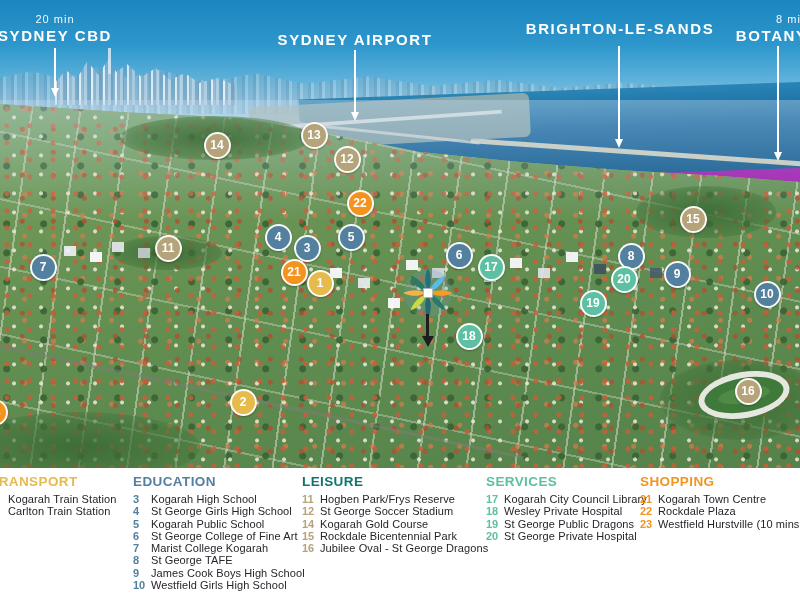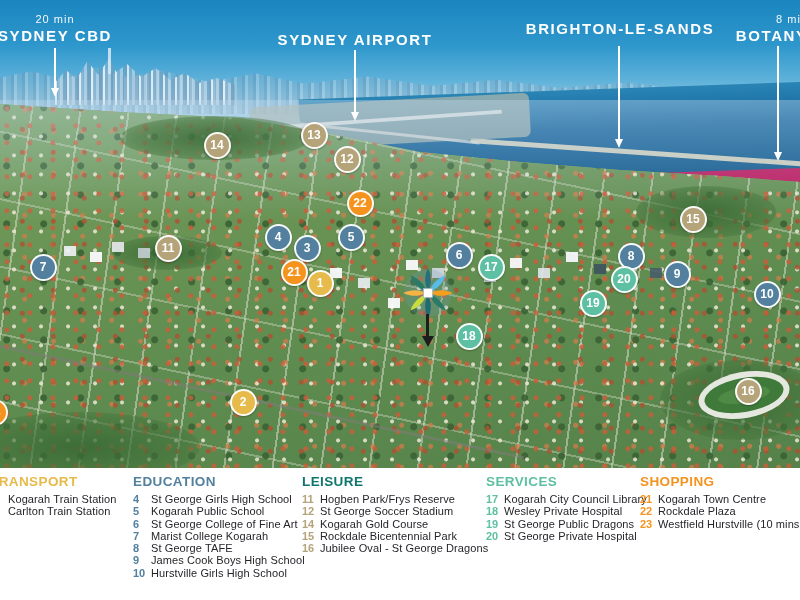--- a/index.html
+++ b/index.html
@@ -1,19 +1,19 @@
 <!DOCTYPE html>
 <html><head>
 <meta charset="utf-8">
 <style>
   html,body{margin:0;padding:0;background:#fff;}
   .stage{position:relative;width:800px;height:600px;overflow:hidden;background:#fff;
          font-family:"Liberation Sans",sans-serif;}
   
-  .map{position:absolute;left:0;top:0;width:800px;height:468px;overflow:hidden;background:#be185d;}
+  .map{position:absolute;left:0;top:0;width:800px;height:468px;overflow:hidden;background:#a21caf;}
   .sky{position:absolute;left:0;top:0;width:800px;height:130px;
        background:linear-gradient(180deg,#1a85bf 0%,#2e97cc 35%,#5fb2da 62%,#9fcde4 85%,#bfdcea 100%);}
   .far-city{position:absolute;left:0;top:62px;width:800px;height:52px;opacity:.75;
        background:repeating-linear-gradient(90deg,rgba(110,150,180,.55) 0 3px,rgba(195,218,232,.55) 3px 6px,rgba(140,175,200,.45) 6px 11px);
        clip-path:polygon(0 30%,4% 18%,8% 34%,12% 10%,16% 30%,20% 16%,26% 38%,32% 22%,38% 42%,46% 28%,54% 46%,62% 34%,70% 50%,78% 40%,86% 52%,93% 44%,100% 55%,100% 100%,0 100%);}
   .cbd-towers{position:absolute;left:55px;top:55px;width:180px;height:50px;opacity:.9;
        background:repeating-linear-gradient(90deg,rgba(240,248,252,.9) 0 2px,rgba(150,180,205,.6) 2px 5px,rgba(200,220,235,.7) 5px 8px,rgba(120,155,185,.5) 8px 12px);
        clip-path:polygon(0 55%,6% 30%,12% 48%,18% 12%,24% 40%,30% 6%,34% 34%,40% 18%,48% 44%,56% 26%,64% 50%,72% 36%,80% 56%,90% 46%,100% 60%,100% 100%,0 100%);}
   .tower-spike{position:absolute;left:108px;top:48px;width:3px;height:26px;background:rgba(210,230,242,.9);}
   .bay-water{position:absolute;left:300px;top:90px;width:540px;height:86px;
@@ -190,27 +190,28 @@
     <div class="lcol col-transport">
       <div class="lhead" style="color: rgb(231, 186, 76);">TRANSPORT</div>
       <div class="lrows">
           <div class="lrow"><span class="lnum" style="color: rgb(231, 186, 76);">1</span><span class="llab">Kogarah Train Station</span></div>
           <div class="lrow"><span class="lnum" style="color: rgb(231, 186, 76);">2</span><span class="llab">Carlton Train Station</span></div>
         </div>
     </div>
     <div class="lcol col-education">
       <div class="lhead" style="color: rgb(82, 128, 158);">EDUCATION</div>
       <div class="lrows">
+          <div class="lrow"><span class="lnum" style="color: rgb(82, 128, 158);">3</span><span class="llab">Kogarah High School</span></div>
           <div class="lrow"><span class="lnum" style="color: rgb(82, 128, 158);">4</span><span class="llab">St George Girls High School</span></div>
           <div class="lrow"><span class="lnum" style="color: rgb(82, 128, 158);">5</span><span class="llab">Kogarah Public School</span></div>
           <div class="lrow"><span class="lnum" style="color: rgb(82, 128, 158);">6</span><span class="llab">St George College of Fine Art</span></div>
           <div class="lrow"><span class="lnum" style="color: rgb(82, 128, 158);">7</span><span class="llab">Marist College Kogarah</span></div>
           <div class="lrow"><span class="lnum" style="color: rgb(82, 128, 158);">8</span><span class="llab">St George TAFE</span></div>
           <div class="lrow"><span class="lnum" style="color: rgb(82, 128, 158);">9</span><span class="llab">James Cook Boys High School</span></div>
-          <div class="lrow"><span class="lnum" style="color: rgb(82, 128, 158);">10</span><span class="llab">Hurstville Girls High School</span></div>
+          <div class="lrow"><span class="lnum" style="color: rgb(82, 128, 158);">10</span><span class="llab">Westfield Girls High School</span></div>
         </div>
     </div>
     <div class="lcol col-leisure">
       <div class="lhead" style="color: #0f766e;">LEISURE</div>
       <div class="lrows">
           <div class="lrow"><span class="lnum" style="color: rgb(181, 163, 122);">11</span><span class="llab">Hogben Park/Frys Reserve</span></div>
           <div class="lrow"><span class="lnum" style="color: rgb(181, 163, 122);">12</span><span class="llab">St George Soccer Stadium</span></div>
           <div class="lrow"><span class="lnum" style="color: rgb(181, 163, 122);">14</span><span class="llab">Kogarah Gold Course</span></div>
           <div class="lrow"><span class="lnum" style="color: rgb(181, 163, 122);">15</span><span class="llab">Rockdale Bicentennial Park</span></div>
           <div class="lrow"><span class="lnum" style="color: rgb(181, 163, 122);">16</span><span class="llab">Jubilee Oval - St George Dragons</span></div>

